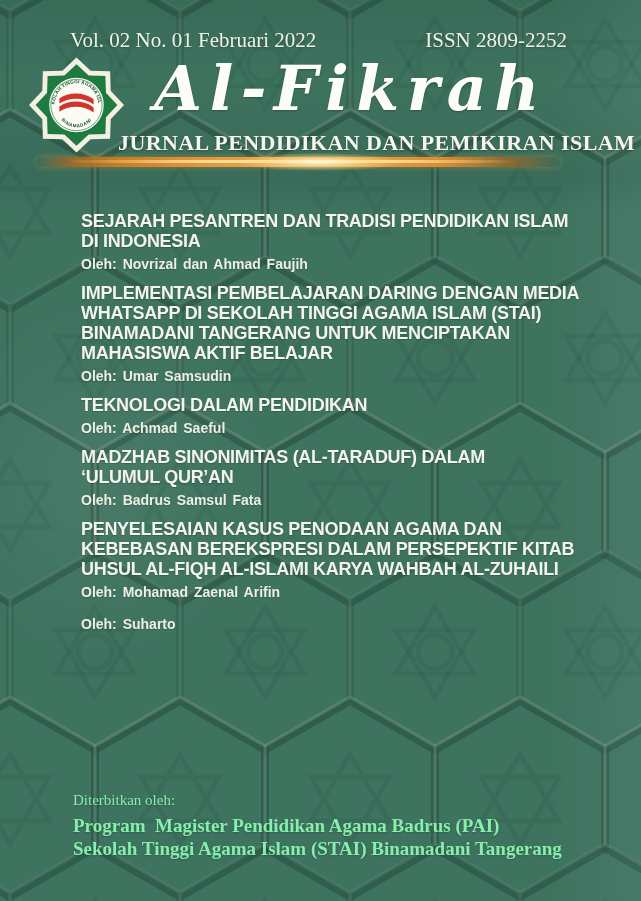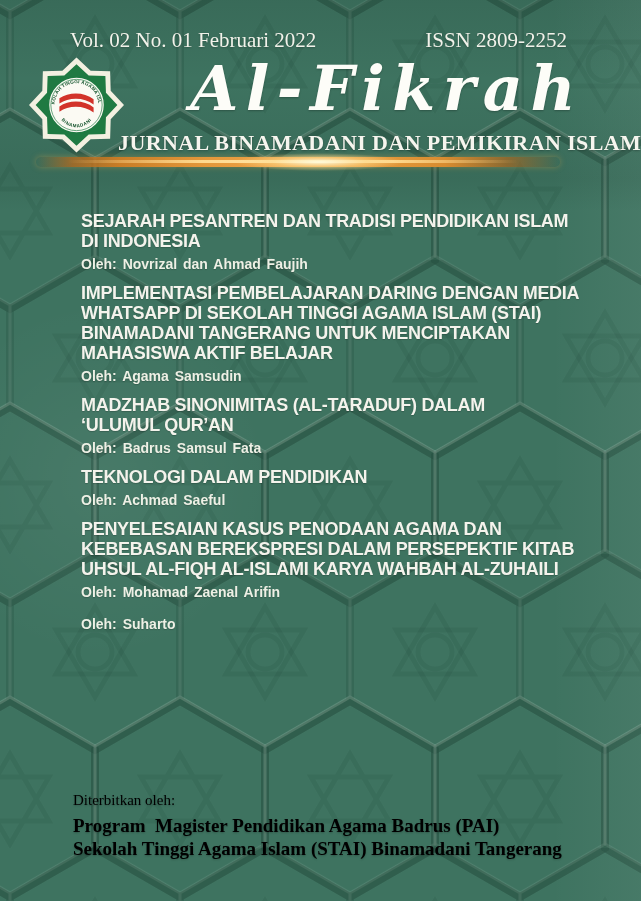--- a/index.html
+++ b/index.html
@@ -24,21 +24,21 @@
 
   .masthead{
     position:absolute;top:28px;left:70px;right:74px;
     display:flex;justify-content:space-between;align-items:center;
     font-family:"Liberation Serif",serif;
     font-size:21px;color:#f2f2ea;
     text-shadow:0 1px 2px rgba(0,0,0,.22);
     white-space:pre;
   }
   .logo{position:absolute;left:29px;top:55px;width:95px;height:100px;}
-  .titleblock{position:absolute;left:118px;right:58px;top:50px;text-align:right;color:#fdfdf8;}
+  .titleblock{position:absolute;left:118px;right:58px;top:50px;text-align:center;color:#fdfdf8;}
   .journal-title{
     font-family:"DejaVu Serif",serif;font-style:italic;font-weight:700;
     font-size:62px;line-height:78px;letter-spacing:.12em;
     text-shadow:0 1px 2px rgba(0,0,0,.25);
     white-space:nowrap;
   }
   .journal-subtitle{
     margin-top:2px;
     font-family:"Liberation Serif",serif;font-weight:700;
     font-size:22px;letter-spacing:.4px;white-space:nowrap;
@@ -70,21 +70,21 @@
     letter-spacing:-0.3px;color:#f4f3ec;white-space:pre;
     text-shadow:0 1px 1px rgba(0,0,0,.18);
   }
   .aauthor{
     margin:3px 0 0 0;font-size:14px;line-height:20px;font-weight:700;
     word-spacing:2px;color:#eef0e5;white-space:pre;
     text-shadow:0 1px 1px rgba(0,0,0,.18);
   }
   .publisher{
     position:absolute;top:792px;left:73px;right:30px;
-    font-family:"Liberation Serif",serif;color:#000000;
+    font-family:"Liberation Serif",serif;color:#86efac;
     text-shadow:0 1px 2px rgba(0,0,0,.22);
   }
   .publabel{font-size:15px;margin-bottom:5px;}
   .publine{font-size:19px;font-weight:700;line-height:23px;white-space:pre;}
 </style>
 </head>
 <body>
 
 <div class="cover" style="--background: #3e7360; --gold: #e89b3d; --logo_green: #1f7a42; --flag_red: #d2332a; --text: #f4f3ec;">
 
@@ -141,52 +141,52 @@
       <textPath href="#arcBottom" startOffset="50%" text-anchor="middle">BINAMADANI</textPath>
     </text>
     <g fill="#d2332a">
       <path d="M32,45 C42,38 58,38 68,46 L68,51.5 C58,43.5 42,43.5 32,50.5 Z"></path>
       <path d="M32,53.5 C42,46.5 58,46.5 68,54.5 L68,60 C58,52 42,52 32,59 Z"></path>
     </g>
   </svg>
 
   <div class="titleblock">
     <div class="journal-title">Al-Fikrah</div>
-    <div class="journal-subtitle">JURNAL BINAMADANI DAN PEMIKIRAN ISLAM</div>
+    <div class="journal-subtitle">JURNAL PENDIDIKAN DAN PEMIKIRAN ISLAM</div>
   </div>
 
   <div class="goldline">
     <span class="core"></span>
     <span class="flare"></span>
   </div>
 
   <main class="articles" id="articles">
     <article class="article">
       <h2 class="atitle">SEJARAH PESANTREN DAN TRADISI PENDIDIKAN ISLAM
 DI INDONESIA</h2>
       <p class="aauthor">Oleh: Novrizal dan Ahmad Faujih</p>
     </article>
 
     <article class="article">
       <h2 class="atitle">IMPLEMENTASI PEMBELAJARAN DARING DENGAN MEDIA
 WHATSAPP DI SEKOLAH TINGGI AGAMA ISLAM (STAI)
 BINAMADANI TANGERANG UNTUK MENCIPTAKAN
 MAHASISWA AKTIF BELAJAR</h2>
-      <p class="aauthor">Oleh: Agama Samsudin</p>
+      <p class="aauthor">Oleh: Umar Samsudin</p>
+    </article>
+
+    <article class="article">
+      <h2 class="atitle">TEKNOLOGI DALAM PENDIDIKAN</h2>
+      <p class="aauthor">Oleh: Achmad Saeful</p>
     </article>
 
     <article class="article">
       <h2 class="atitle">MADZHAB SINONIMITAS (AL-TARADUF) DALAM
 ‘ULUMUL QUR’AN</h2>
       <p class="aauthor">Oleh: Badrus Samsul Fata</p>
-    </article>
-
-    <article class="article">
-      <h2 class="atitle">TEKNOLOGI DALAM PENDIDIKAN</h2>
-      <p class="aauthor">Oleh: Achmad Saeful</p>
     </article>
 
     <article class="article">
       <h2 class="atitle">PENYELESAIAN KASUS PENODAAN AGAMA DAN
 KEBEBASAN BEREKSPRESI DALAM PERSEPEKTIF KITAB
 UHSUL AL-FIQH AL-ISLAMI KARYA WAHBAH AL-ZUHAILI</h2>
       <p class="aauthor">Oleh: Mohamad Zaenal Arifin</p>
     </article>
 
     <article class="article">

